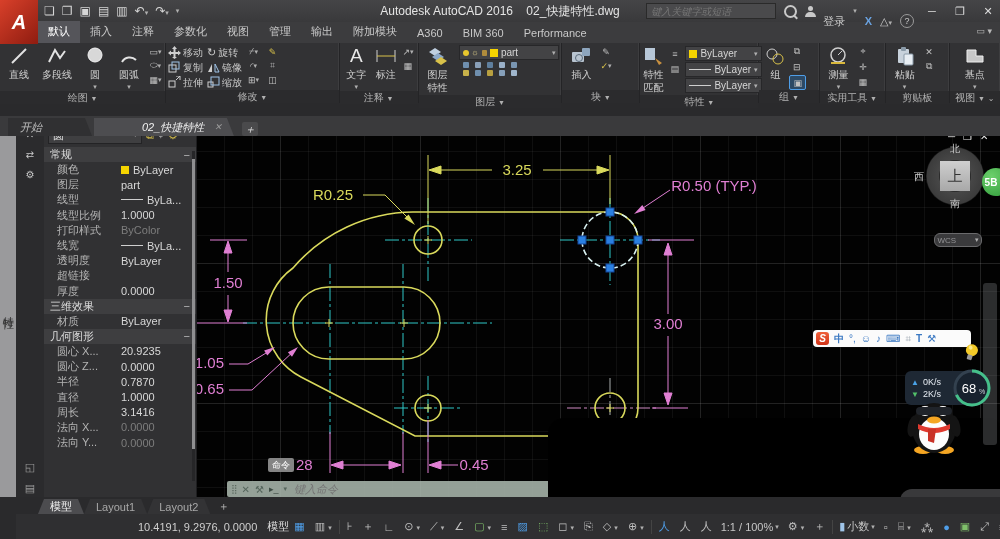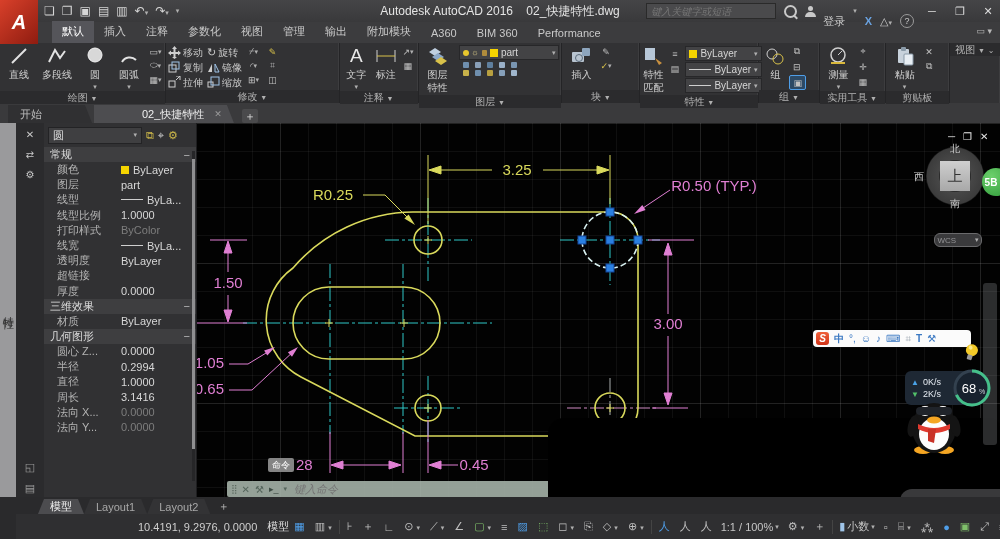--- a/index.html
+++ b/index.html
@@ -18,39 +18,39 @@
   .tbico{color:#c9c9c9;font-size:11px;margin-top:20px;}
   .winbtn{color:#ddd;font-size:11px;width:20px;text-align:center;}
   .magicon{width:9px;height:9px;border:2px solid #c9c9c9;border-radius:50%;position:relative;display:inline-block;}
   .magicon:after{content:"";position:absolute;width:5px;height:2px;background:#c9c9c9;transform:rotate(45deg);left:7px;top:9px;}
   .person{width:10px;height:10px;position:relative;display:inline-block;}
   .person:before{content:"";position:absolute;left:3px;top:0;width:5px;height:5px;border-radius:50%;background:#c9c9c9;}
   .person:after{content:"";position:absolute;left:0;top:6px;width:11px;height:5px;border-radius:5px 5px 0 0;background:#c9c9c9;}
   
   #ribbontabs{left:38px;top:22px;width:962px;height:21px;background:#3c3c3e;display:flex;align-items:flex-end;z-index:30;}
   .rtab{padding:3px 10px 4px;color:#c9c9c9;font-size:11px;}
-  .rtab.active{background:#55555a;color:#fff;margin-left:14px;}
+  .rtab.active{background:#55555a;color:#fff;}
   #ribcollapse{position:absolute;right:8px;top:4px;color:#b9b9b9;font-size:9px;}
   
   #ribbon{left:0;top:43px;width:1000px;height:60px;background:#323234;display:flex;z-index:29;}
   .panel{height:60px;border-right:1px solid #242426;box-shadow:inset -1px 0 0 #3d3d3f;display:flex;flex-direction:column;}
   .pbody{flex:1;display:flex;align-items:flex-start;padding:2px 2px 0;}
   .plabel{height:13px;background:#2b2b2d;color:#b5b5b5;font-size:10px;text-align:center;line-height:13px;}
   .caret{font-size:7px;color:#b0b0b0;}
   .bigbtn{width:34px;display:flex;flex-direction:column;align-items:center;gap:1px;color:#d2d2d2;font-size:10px;}
   .bigico{width:22px;height:22px;display:flex;align-items:center;justify-content:center;}
   .smico{width:15px;height:13px;display:flex;align-items:center;justify-content:center;color:#c2c2c2;font-size:9px;}
   .mrow{display:flex;align-items:center;gap:2px;color:#c8c8c8;font-size:10px;height:15px;}
   .dd{background:#434345;border:1px solid #272729;height:13px;display:flex;align-items:center;gap:3px;
       color:#d6d6d6;font-size:10px;padding:0 3px;}
   .sw{display:inline-block;width:8px;height:8px;background:#f5d400;}
   .dashline{display:inline-block;width:22px;height:0;border-top:1px solid #cfcfcf;}
   .tinysq{display:inline-block;width:6px;height:6px;border-radius:1px;}
   
-  #filetabs{left:0;top:103px;width:1000px;height:20px;background:#3a3a3c;z-index:28;display:flex;align-items:flex-end;}
+  #filetabs{left:0;top:116px;width:1000px;height:20px;background:#3a3a3c;z-index:28;display:flex;align-items:flex-end;font-style:italic;}
   .ftab{height:18px;display:flex;align-items:center;padding:0 12px;font-size:11px;color:#bdbdbd;
         background:#303032;clip-path:polygon(0 0,calc(100% - 7px) 0,100% 100%,0 100%);}
   .ftab.active{background:#4d4d50;color:#f0f0f0;}
   #newtabbtn{width:16px;height:14px;background:#4a4a4c;border-radius:2px;color:#ddd;text-align:center;line-height:14px;margin-left:8px;font-size:11px;}
   
   #canvas{left:0;top:123px;width:1000px;height:374px;background:#020202;z-index:1;
     background-image:
       linear-gradient(rgba(255,255,255,0.05) 1px, transparent 1px),
       linear-gradient(90deg, rgba(255,255,255,0.05) 1px, transparent 1px),
       linear-gradient(rgba(255,255,255,0.08) 1px, transparent 1px),
@@ -585,20 +585,31 @@
           </div>
         <div style="display:flex;flex-direction:column;gap:2px;">
           <span class="smico">✕</span>
           <span class="smico">⧉</span>
         </div>
       </div>
       <div class="plabel"><span>剪贴板</span></div>
     </div>
 
     <div class="panel" style="width:51px;border-right:none;">
+      <div class="pbody" style="justify-content:center;">
+        <div class="bigbtn">
+          <span class="bigico">
+              <svg width="22" height="20">
+                <path d="M3 4 H12 V10 H19 V16 H3 Z" fill="#c8c8c8" stroke="#eee"></path>
+              </svg>
+            </span>
+          <span>基点</span>
+            <span class="caret">▾</span>
+          </div>
+      </div>
       <div class="plabel"><span>视图</span> <span class="caret">▼</span> <span style="font-size:8px">⌄</span></div>
     </div>
   </div>
 
   <div id="filetabs" class="abs">
     <div class="ftab" style="margin-left:8px;width:60px;">
         <span>开始</span>
       </div>
     <div class="ftab active" style="margin-left:2px;padding-left:48px;">
       <span>02_快捷特性</span>
@@ -687,26 +698,30 @@
     <div class="prow">
         <span class="pl">材质</span>
         <span class="pv">ByLayer</span>
       </div>
 
     <div class="phdr">
         <span>几何图形</span>
         <span class="minus">−</span>
       </div>
     <div class="prow">
+        <span class="pl">圆心 X...</span>
+        <span class="pv">20.9235</span>
+      </div>
+    <div class="prow">
         <span class="pl">圆心 Z...</span>
         <span class="pv">0.0000</span>
       </div>
     <div class="prow">
         <span class="pl">半径</span>
-        <span class="pv">0.2994</span>
+        <span class="pv">0.7870</span>
       </div>
     <div class="prow">
         <span class="pl">直径</span>
         <span class="pv">1.0000</span>
       </div>
     <div class="prow">
         <span class="pl">周长</span>
         <span class="pv">3.1416</span>
       </div>
     <div class="prow dim">

